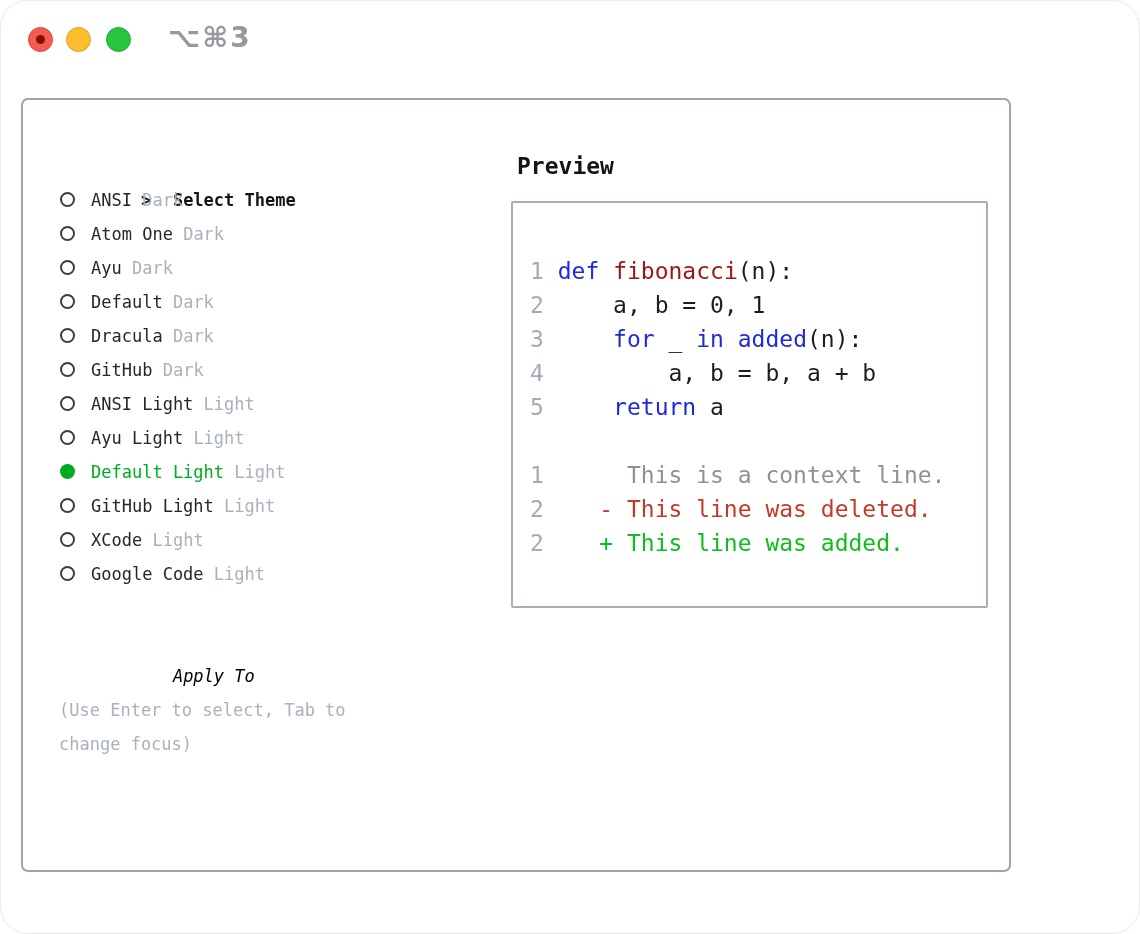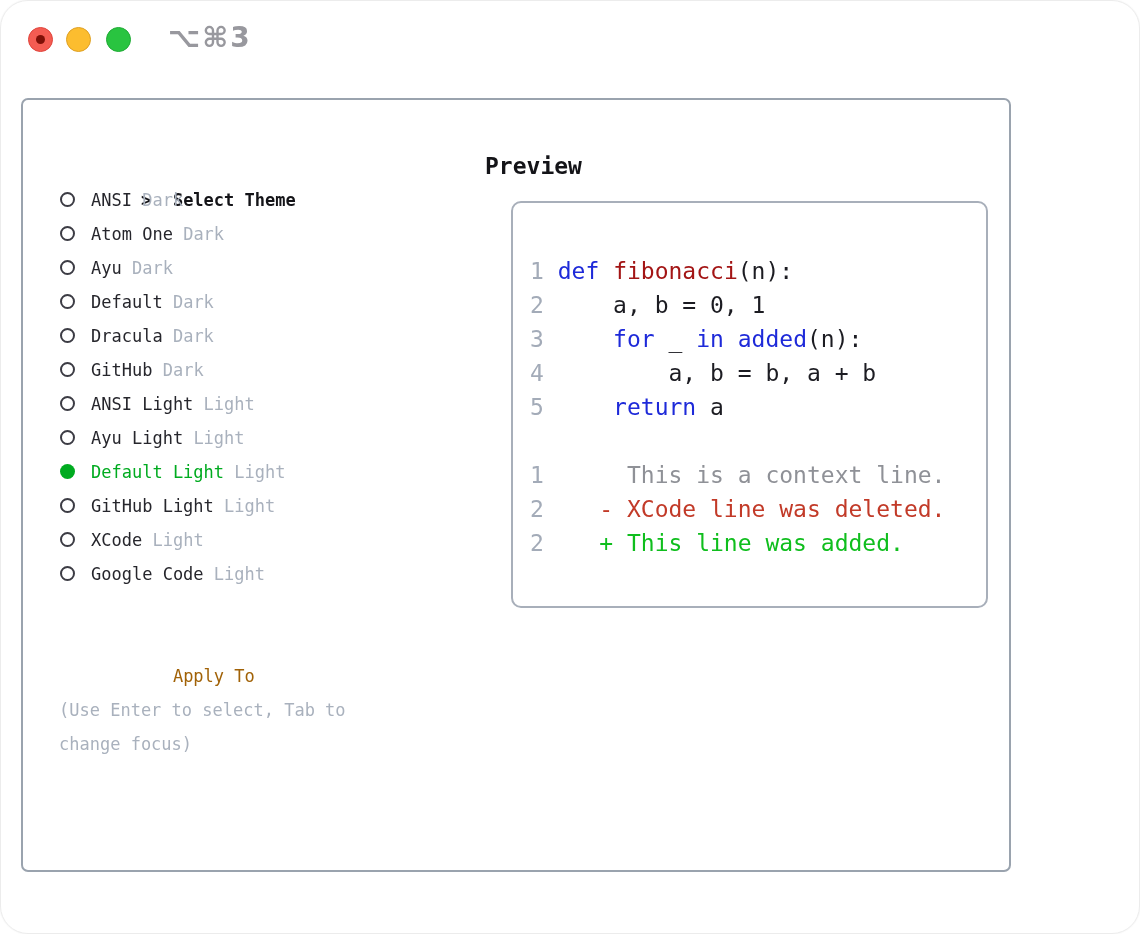--- a/index.html
+++ b/index.html
@@ -41,34 +41,34 @@
   .ring{
     display:inline-block;width:13px;height:13px;border-radius:50%;
     border:2px solid #3c3c44;box-sizing:border-box;margin-top:9px;margin-left:1px;
     width:15px;height:15px;
   }
   .dotsel{
     display:inline-block;width:15px;height:15px;border-radius:50%;
     background:var(--accent-green,#00ab20);margin-top:9px;margin-left:1px;
   }
   .htext{font-weight:bold;color:#141418;}
-  .htext-plain{color:#a16207;}
+  .htext-plain{color:#000000;font-style:italic;}
   .oname{color:var(--text-dark,#26262c);}
   .selected .oname{color:var(--accent-green,#00ab20);}
   .otag{color:var(--muted-gray,#a9b1bd);}
   .spacer{height:34px;}
   .hint{color:var(--muted-gray,#a9b1bd);}
   
   .preview-title{
-    position:absolute;left:462px;top:49px;height:34px;line-height:34px;
+    position:absolute;left:494px;top:49px;height:34px;line-height:34px;
     font-size:23px;font-weight:bold;color:#141418;white-space:pre;
   }
   .preview-box{
     position:absolute;left:488px;top:101px;width:477px;height:407px;
-    border:2px solid #a8afba;border-radius:10px;background:#fff;
+    border:2px solid #a8afba;border-radius:2px;background:#fff;
     box-sizing:border-box;padding:17px 0 0 17px;overflow:hidden;
   }
   .pline{height:34px;line-height:34px;font-size:23px;white-space:pre;}
   .seg-plain{color:#1c1c22;}
   .seg-num{color:var(--line-number-gray,#a3abb8);}
   .seg-kw{color:var(--keyword-blue,#1e2ad9);}
   .seg-fn{color:var(--function-red,#a31515);}
   .seg-ctx{color:var(--context-gray,#8f9197);}
   .seg-del{color:var(--deleted-red,#c23a28);}
   .seg-add{color:var(--added-green,#0fbe1d);}
@@ -128,18 +128,18 @@
 
     <div class="preview-box" id="preview-box">
         <div class="pline"></div>
         <div class="pline"><span class="seg-num">1</span><span class="seg-plain"> </span><span class="seg-kw">def</span><span class="seg-plain"> </span><span class="seg-fn">fibonacci</span><span class="seg-plain">(n):</span></div>
         <div class="pline"><span class="seg-num">2</span><span class="seg-plain">     a, b = 0, 1</span></div>
         <div class="pline"><span class="seg-num">3</span><span class="seg-plain">     </span><span class="seg-kw">for</span><span class="seg-plain"> _ </span><span class="seg-kw">in</span><span class="seg-plain"> </span><span class="seg-kw">added</span><span class="seg-plain">(n):</span></div>
         <div class="pline"><span class="seg-num">4</span><span class="seg-plain">         a, b = b, a + b</span></div>
         <div class="pline"><span class="seg-num">5</span><span class="seg-plain">     </span><span class="seg-kw">return</span><span class="seg-plain"> a</span></div>
         <div class="pline"></div>
         <div class="pline"><span class="seg-num">1</span><span class="seg-ctx">      This is a context line.</span></div>
-        <div class="pline"><span class="seg-num">2</span><span class="seg-plain">    </span><span class="seg-del">- XCode line was deleted.</span></div>
+        <div class="pline"><span class="seg-num">2</span><span class="seg-plain">    </span><span class="seg-del">- This line was deleted.</span></div>
         <div class="pline"><span class="seg-num">2</span><span class="seg-plain">    </span><span class="seg-add">+ This line was added.</span></div>
       </div>
 
   </div>
 </div>
 
 </body></html>

